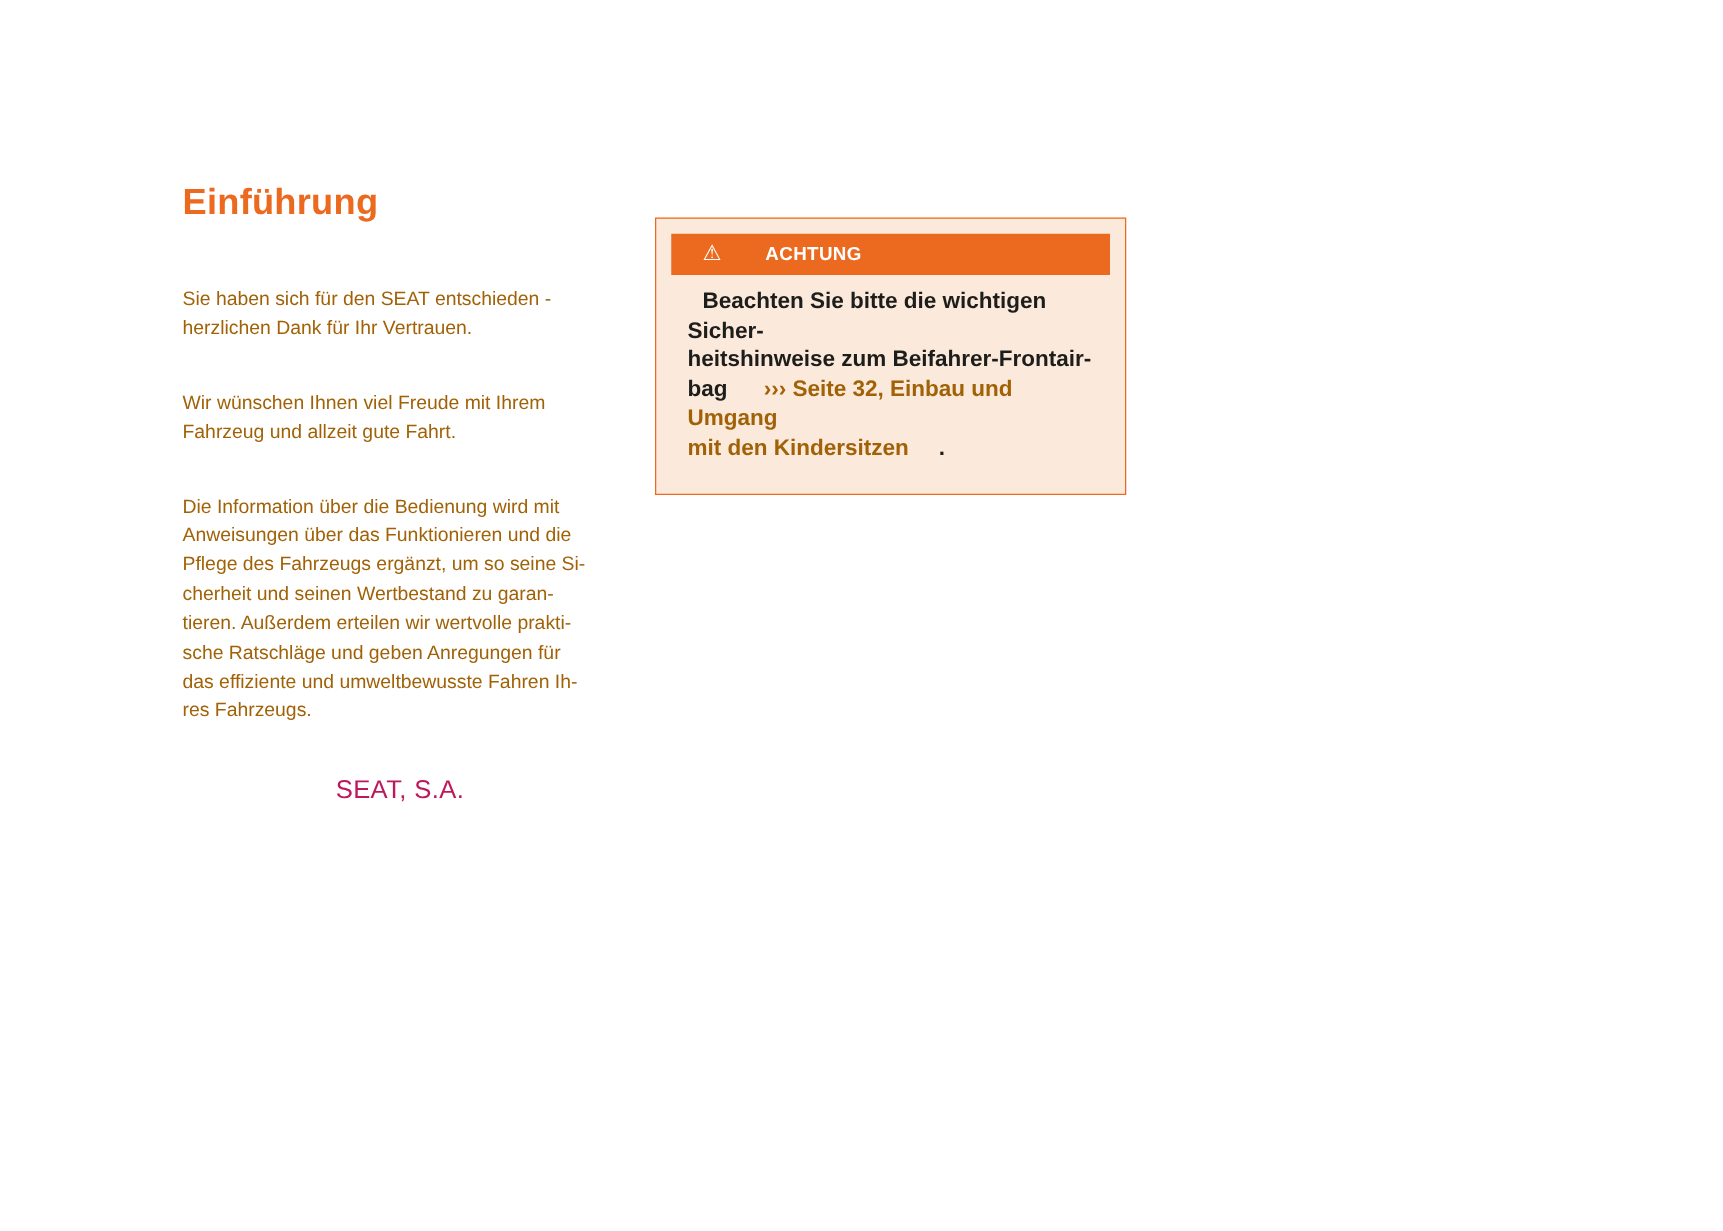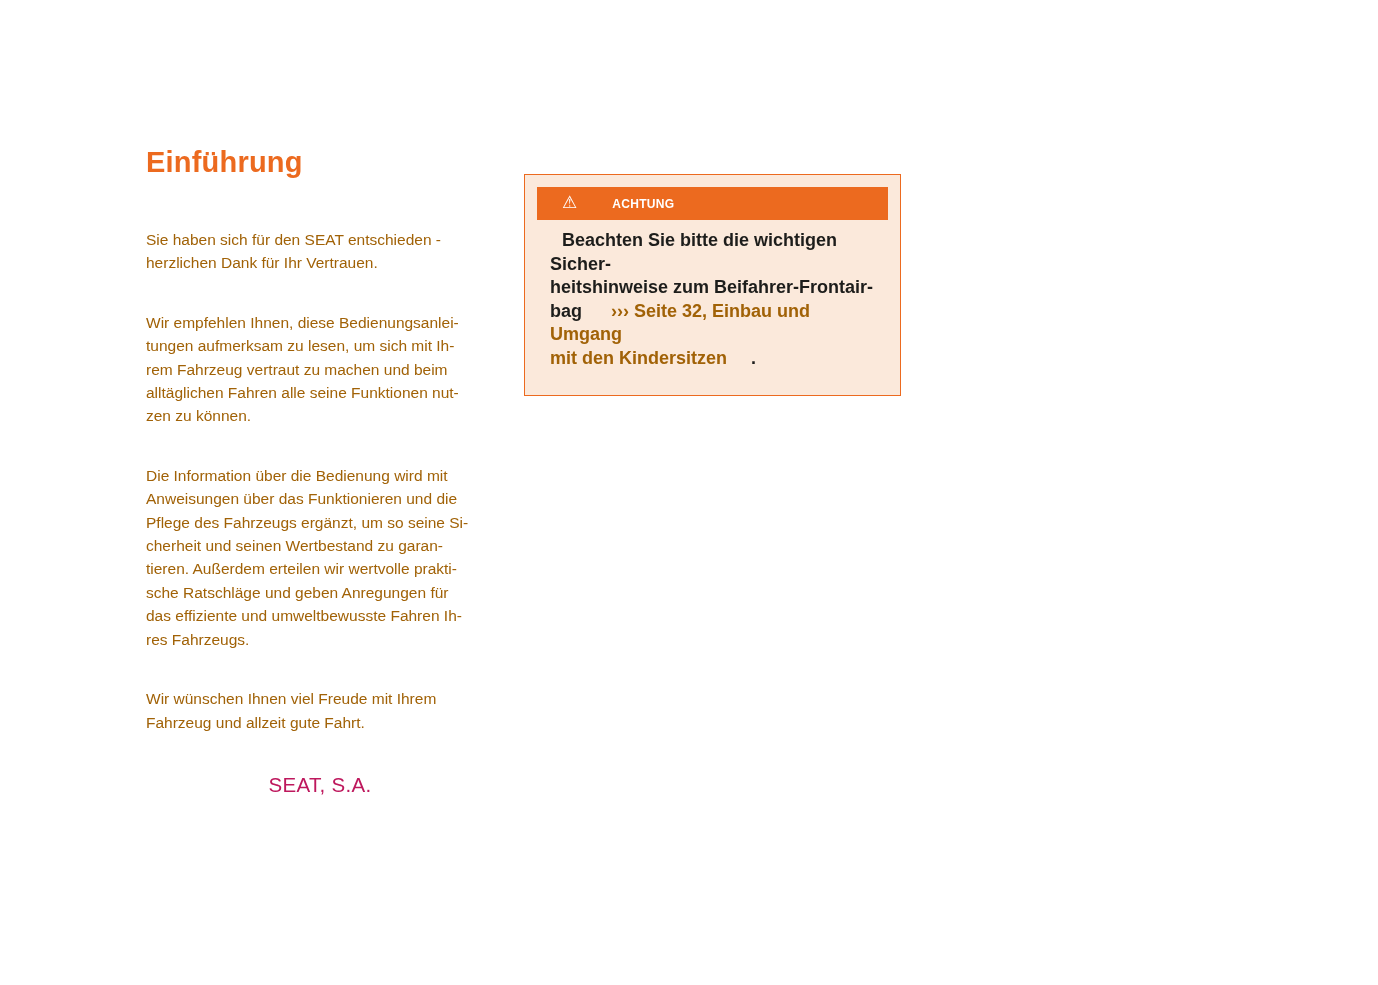--- a/index.html
+++ b/index.html
@@ -56,21 +56,21 @@
     gap: 11px;
     height: 33px;
     padding: 0 13px;
   }
   .warning-icon {
     font-size: 17px;
     line-height: 1;
     transform: translateY(-1px);
   }
   .warning-title {
-    font-size: 12px;
+    font-size: 15px;
     font-weight: bold;
     letter-spacing: 0.3px;
   }
   .warning-body {
     padding: 9px 12px 13px 13px;
     font-size: 18px;
     font-weight: bold;
     line-height: 23.5px;
     color: #1d1d1b;
     white-space: pre-line;
@@ -82,35 +82,30 @@
 </style>
 </head>
 <body>
 
 <div class="page">
 
   <div class="left-col">
     <h1 class="page-title">Einführung</h1>
     <p class="para">Sie haben sich für den SEAT entschieden -
 herzlichen Dank für Ihr Vertrauen.</p>
-    <p class="para">Wir empfehlen Ihnen, diese Bedienungsanlei-
-tungen aufmerksam zu lesen, um sich mit Ih-
-rem Fahrzeug vertraut zu machen und beim
-alltäglichen Fahren alle seine Funktionen nut-
-zen zu können.</p>
+    <p class="para">Wir wünschen Ihnen viel Freude mit Ihrem
+Fahrzeug und allzeit gute Fahrt.</p>
     <p class="para">Die Information über die Bedienung wird mit
 Anweisungen über das Funktionieren und die
 Pflege des Fahrzeugs ergänzt, um so seine Si-
 cherheit und seinen Wertbestand zu garan-
 tieren. Außerdem erteilen wir wertvolle prakti-
 sche Ratschläge und geben Anregungen für
 das effiziente und umweltbewusste Fahren Ih-
 res Fahrzeugs.</p>
-    <p class="para">Wir wünschen Ihnen viel Freude mit Ihrem
-Fahrzeug und allzeit gute Fahrt.</p>
     <div class="signature">SEAT, S.A.</div>
   </div>
 
   <div class="warning-box">
     <div class="warning-header">
       <span class="warning-icon">⚠</span>
       <span class="warning-title">ACHTUNG</span>
     </div>
     <div class="warning-body"><span>Beachten Sie bitte die wichtigen Sicher-
 heitshinweise zum Beifahrer-Frontair-

